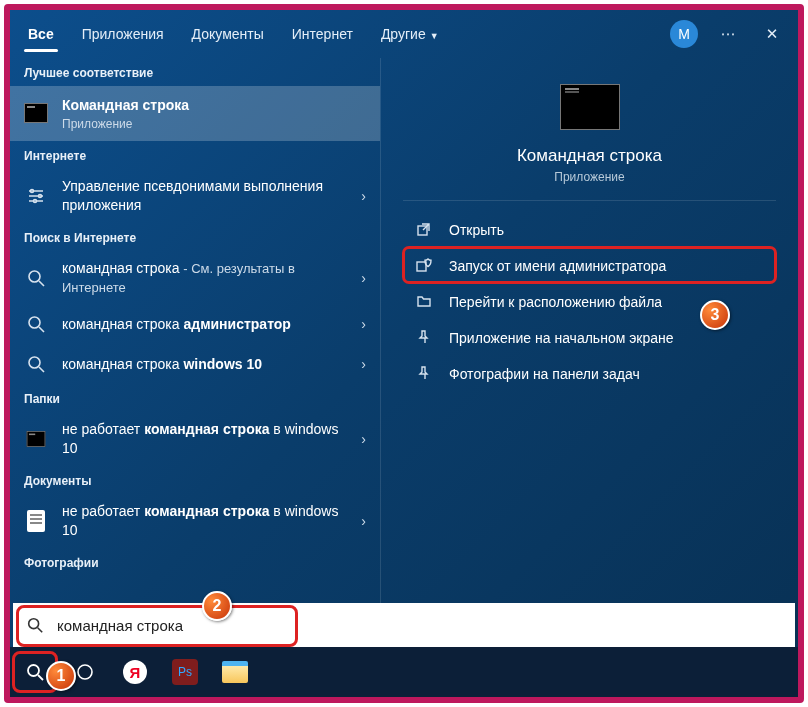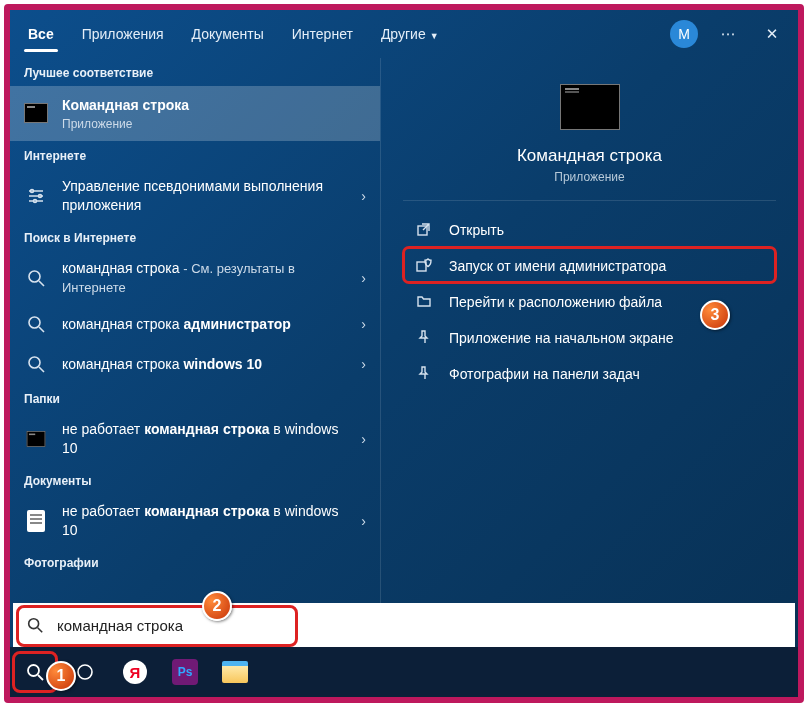--- a/index.html
+++ b/index.html
@@ -255,21 +255,21 @@
     </div>
     <div class="tb-item">
         <svg width="20" height="20" viewBox="0 0 20 20">
           <circle cx="10" cy="10" r="7" stroke="#fff" stroke-width="1.6" fill="none"></circle>
         </svg>
       </div>
     <div class="tb-item">
         <div style="width:24px;height:24px;border-radius:50%;background:#fff;display:flex;align-items:center;justify-content:center;color:#e02;font-weight:700;font-size:15px">Я</div>
       </div>
     <div class="tb-item">
-        <div style="width:26px;height:26px;background:#701a75;border-radius:4px;display:flex;align-items:center;justify-content:center;color:#31a8ff;font-weight:700;font-size:12px">Ps</div>
+        <div style="width:26px;height:26px;background:#7f1d1d;border-radius:4px;display:flex;align-items:center;justify-content:center;color:#31a8ff;font-weight:400;font-size:12px">Ps</div>
       </div>
     <div class="tb-item">
         <div style="width:26px;height:22px;background:linear-gradient(#ffe9a8,#f7c65b);border-radius:2px;border-top:5px solid #4fb4f0"></div>
       </div>
   </div>
 
   <div class="bubble" style="left:36px;bottom:6px">1</div>
   <div class="bubble" style="left:192px;bottom:76px">2</div>
   <div class="bubble" style="right:68px;top:290px">3</div>
 </div>

